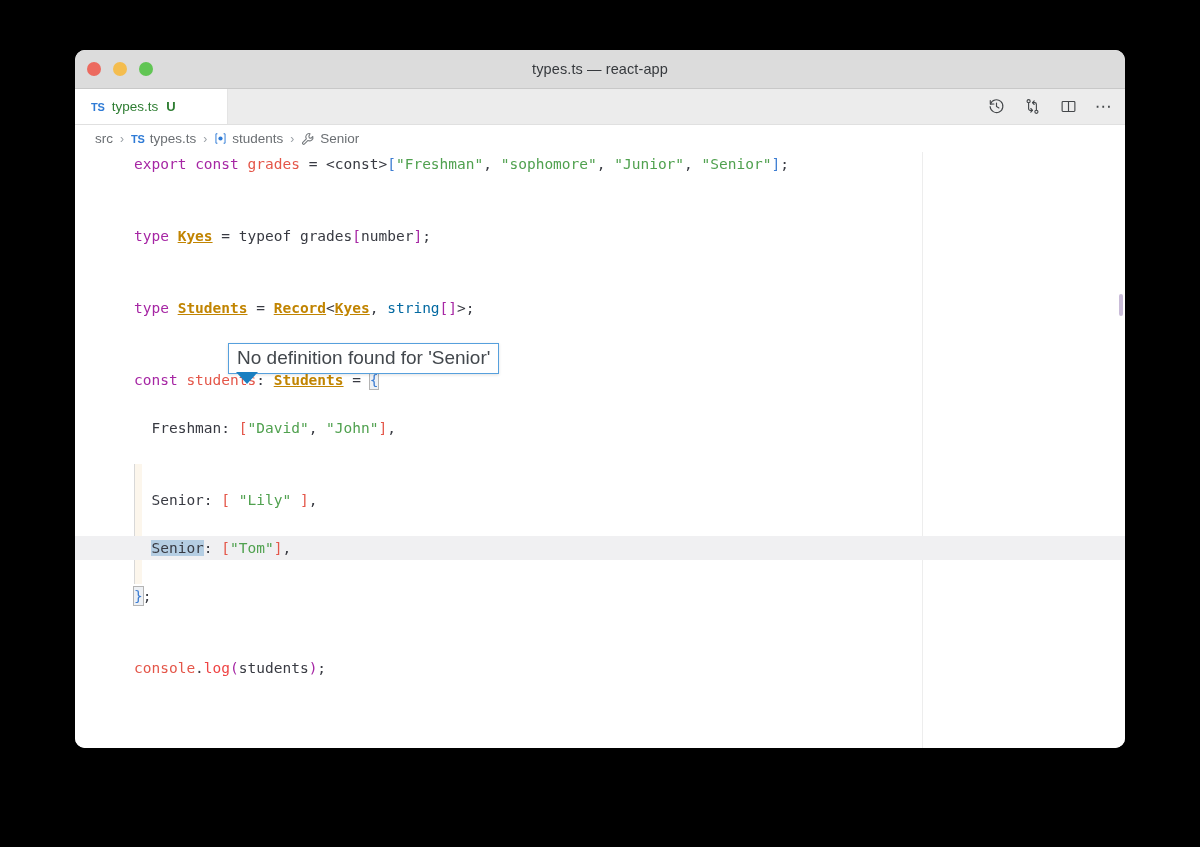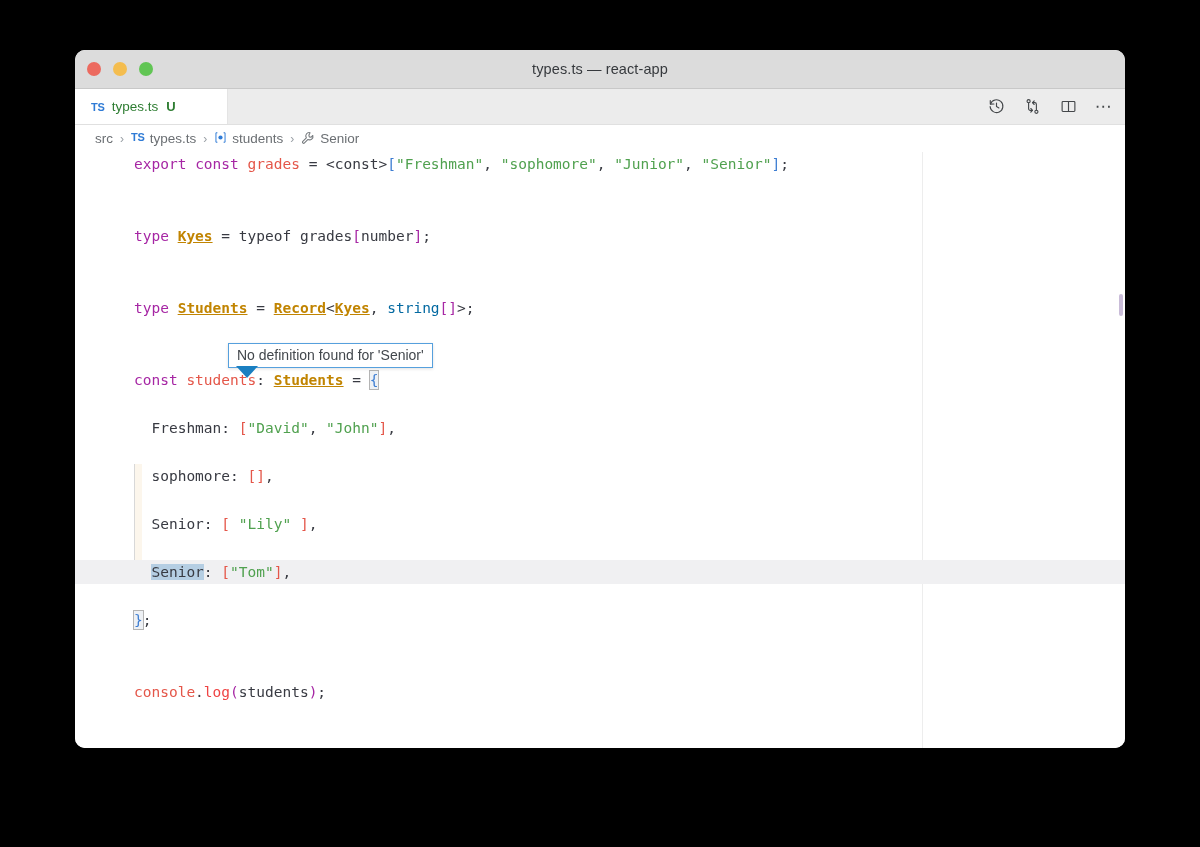--- a/index.html
+++ b/index.html
@@ -136,21 +136,21 @@
     height: 27px;
     display: flex;
     align-items: center;
     gap: 6px;
     padding-left: 20px;
     font-size: 13.5px;
     color: #6b6f73;
     background: #ffffff;
     user-select: none;
   }
-  .crumb { display: flex; align-items: flex-start; gap: 5px; cursor: pointer; }
+  .crumb { display: flex; align-items: center; gap: 5px; cursor: pointer; }
   .crumb-sep { color: #9aa0a6; font-size: 12px; padding: 0 1px; }
   .crumb-ts {
     font-size: 11px;
     font-weight: bold;
     color: #2f7bd6;
     letter-spacing: -0.2px;
   }
   .crumb-sym {
     color: #2f7bd6;
     font-size: 12px;
@@ -242,21 +242,21 @@
 
   
   .tooltip {
     position: absolute;
     left: 153px;
     top: 367px;
     background: #ffffff;
     border: 1px solid #56a0dd;
     padding: 3px 8px 4px 8px;
     font-family: "Liberation Sans", sans-serif;
-    font-size: 14px;
+    font-size: 19px;
     color: #42474c;
     white-space: nowrap;
     z-index: 30;
     box-shadow: 0 1px 3px rgba(0,0,0,0.12);
   }
   .tooltip-arrow {
     position: absolute;
     left: 7px;
     bottom: -11px;
     width: 0;
@@ -365,21 +365,20 @@
         <div class="line" style="top:0px;"><span class="k">export</span> <span class="k">const</span> <span class="var">grades</span> <span class="op">=</span> <span class="pl">&lt;const&gt;</span><span class="brb">[</span><span class="str">"Freshman"</span><span class="pl">, </span><span class="str">"sophomore"</span><span class="pl">, </span><span class="str">"Junior"</span><span class="pl">, </span><span class="str">"Senior"</span><span class="brb">]</span><span class="pl">;</span></div>
 
         <div class="line" style="top:48px;"><span class="k">type</span> <span class="typ">Kyes</span> <span class="op">=</span> <span class="pl">typeof</span> <span class="pl">grades</span><span class="brp">[</span><span class="pl">number</span><span class="brp">]</span><span class="pl">;</span></div>
 
         <div class="line" style="top:96px;"><span class="k">type</span> <span class="typ">Students</span> <span class="op">=</span> <span class="typ">Record</span><span class="pl">&lt;</span><span class="typ">Kyes</span><span class="pl">, </span><span class="bi">string</span><span class="brp">[]</span><span class="pl">&gt;;</span></div>
 
         <div class="line" style="top:144px;"><span class="k">const</span> <span class="var">students</span><span class="pl">: </span><span class="typ">Students</span> <span class="op">=</span> <span class="brb bracket-match">{</span></div>
 
         <div class="line" style="top:168px;">  <span class="prop">Freshman</span><span class="pl">: </span><span class="br">[</span><span class="str">"David"</span><span class="pl">, </span><span class="str">"John"</span><span class="br">]</span><span class="pl">,</span></div>
 
-        <div class="line" style="top:192px;">  <span class="prop">sophomore</span><span class="pl">: </span><span class="br">[]</span><span class="pl">,</span></div>
 
         <div class="line" style="top:216px;">  <span class="prop">Senior</span><span class="pl">: </span><span class="br">[</span> <span class="str">"Lily"</span> <span class="br">]</span><span class="pl">,</span></div>
 
         <div class="line current" style="top:240px;">  <span class="prop sel-highlight">Senior</span><span class="pl">: </span><span class="br">[</span><span class="str">"Tom"</span><span class="br">]</span><span class="pl">,</span></div>
 
         <div class="line" style="top:264px;"><span class="brb bracket-match">}</span><span class="pl">;</span></div>
 
         <div class="line" style="top:312px;"><span class="var">console</span><span class="pl">.</span><span class="fn">log</span><span class="brp">(</span><span class="pl">students</span><span class="brp">)</span><span class="pl">;</span></div>
 
       </div>

